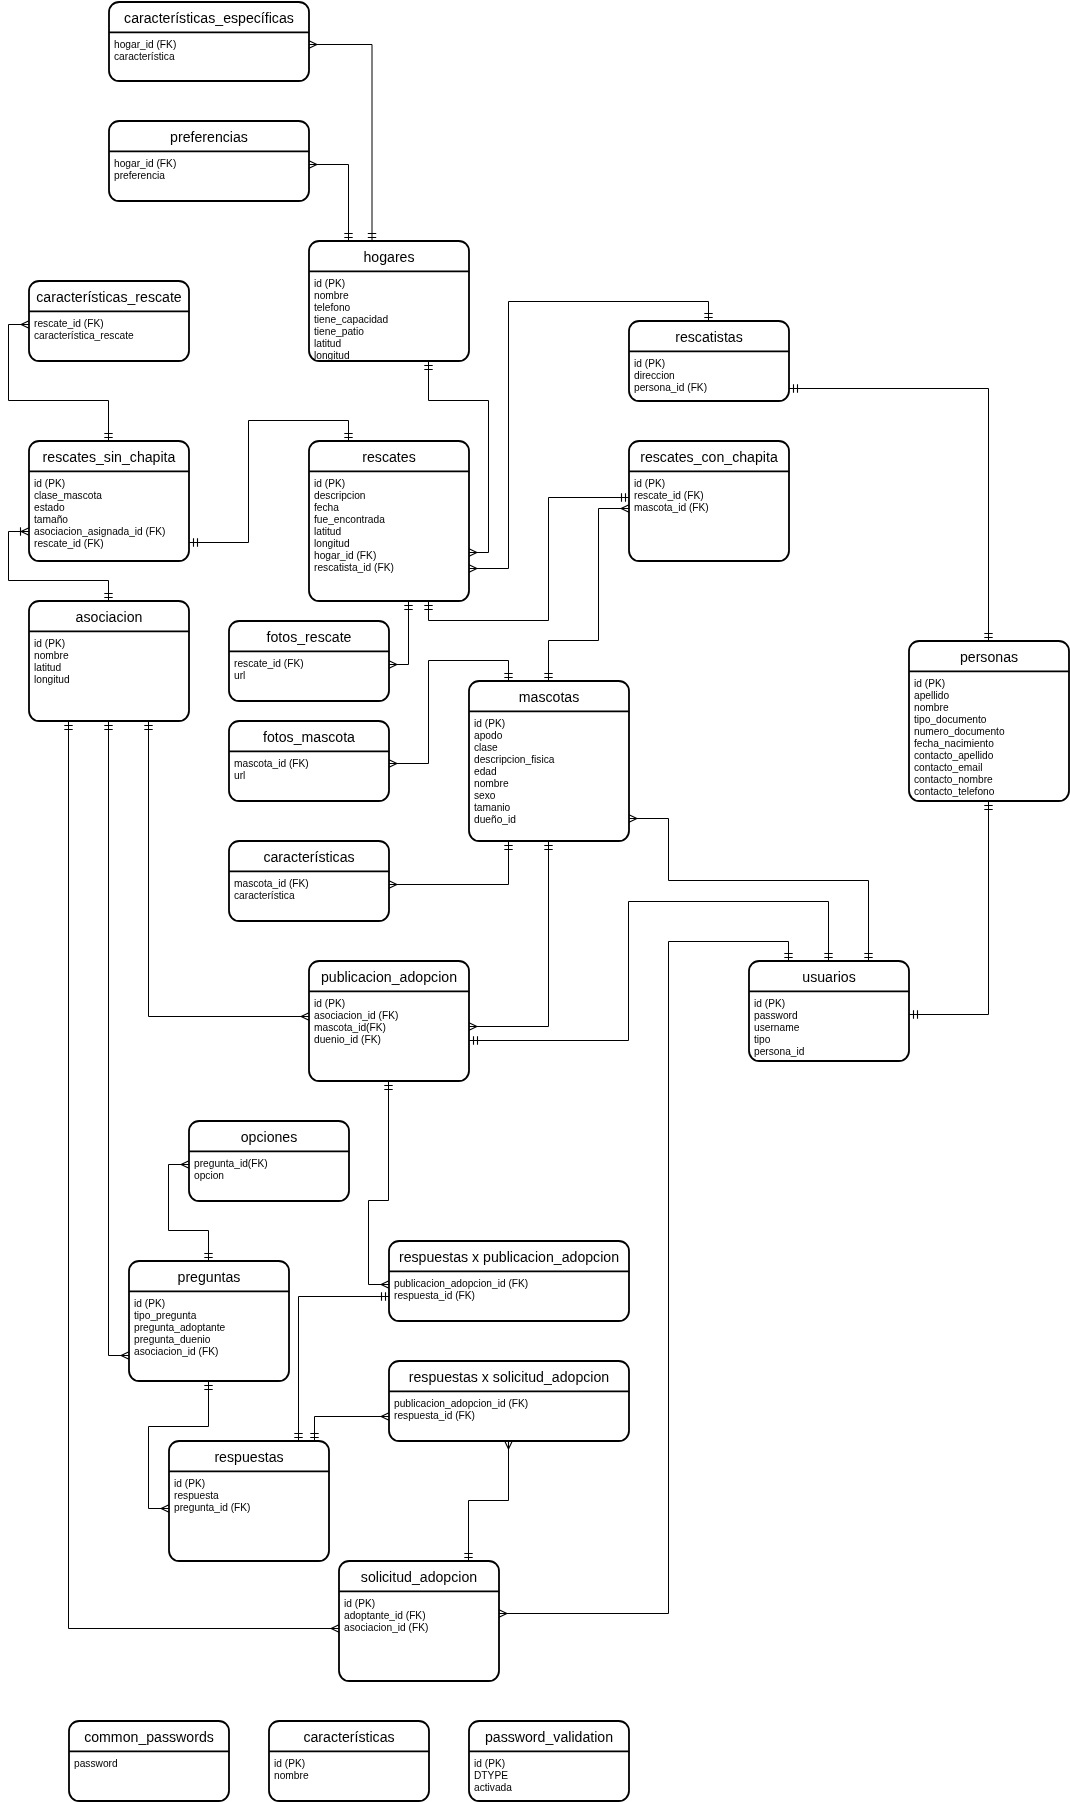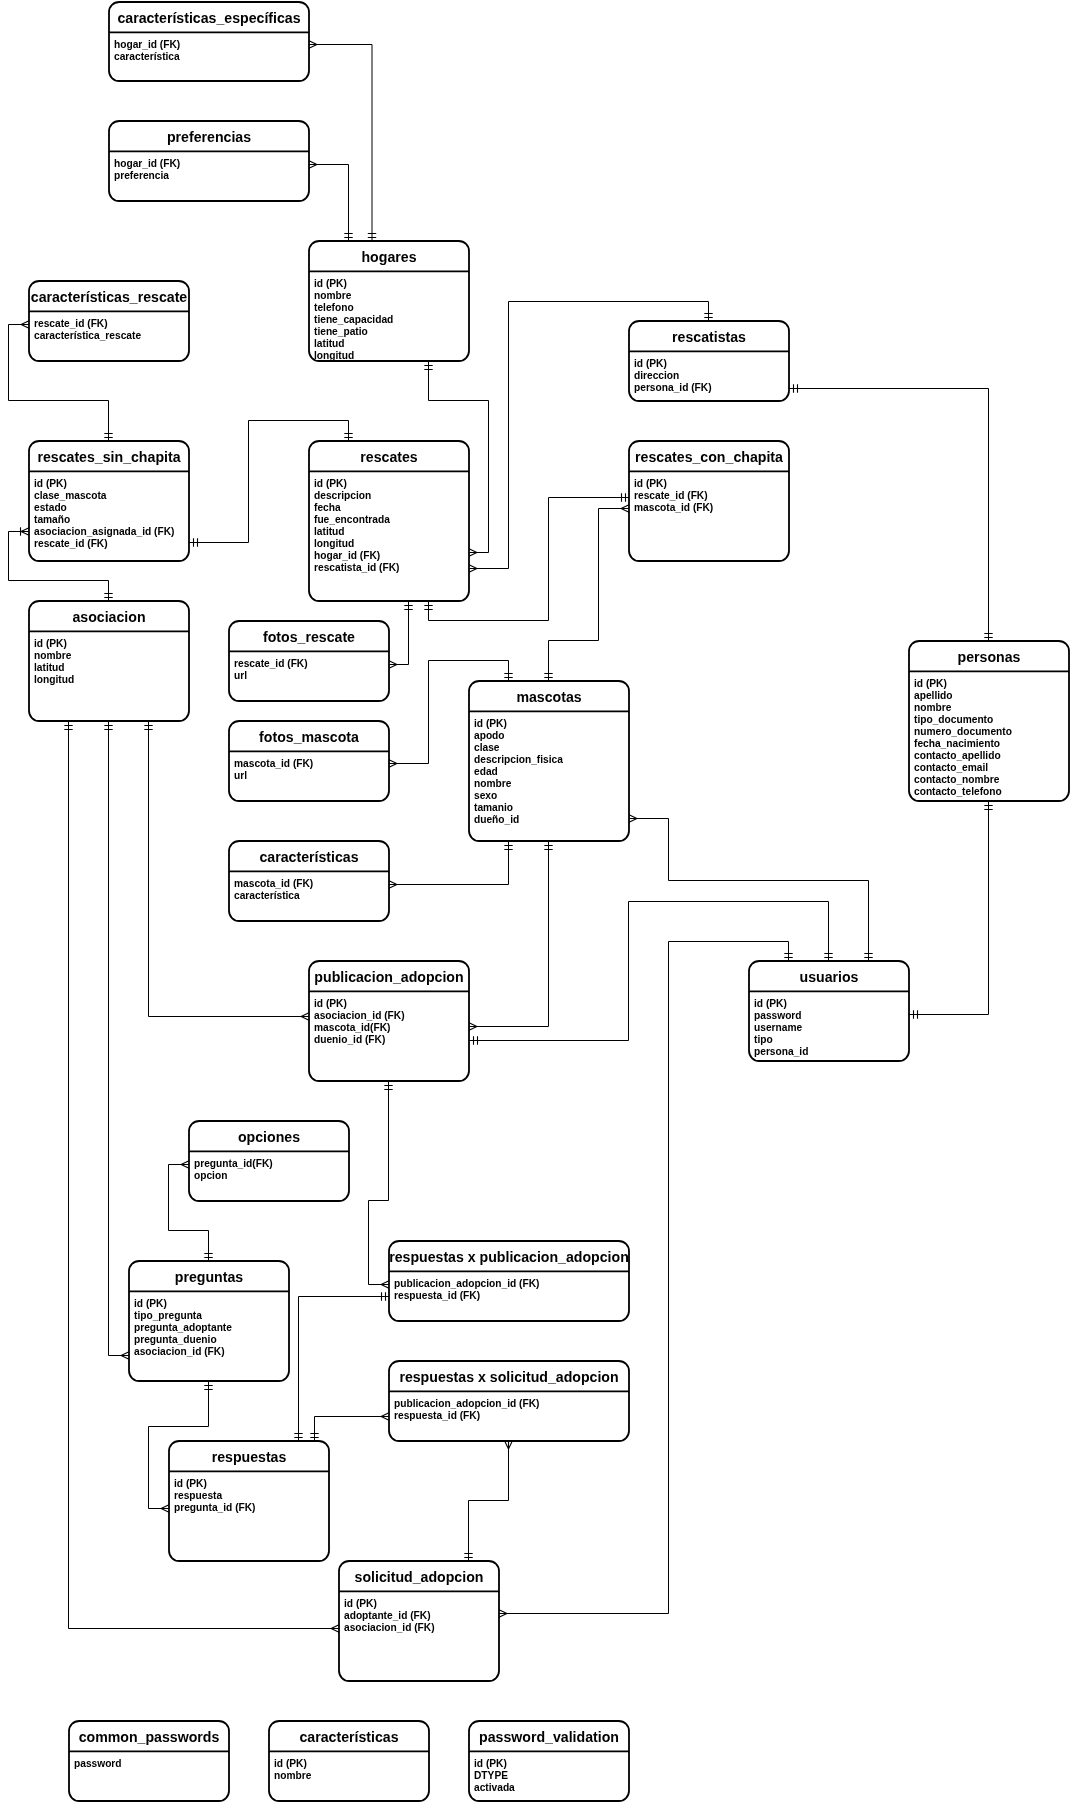--- a/index.html
+++ b/index.html
@@ -1,20 +1,20 @@
 <!DOCTYPE html>
 <html><head>
 <meta charset="utf-8">
 <title>ER diagram</title>
 <style>
   html,body{margin:0;padding:0;background:#ffffff;}
   body{width:1070px;height:1802px;overflow:hidden;
        font-family:"Liberation Sans",sans-serif;
        -webkit-font-smoothing:antialiased;}
-  #canvas{position:relative;width:1070px;height:1802px;font-weight:bold;}
+  #canvas{position:relative;width:1070px;height:1802px;}
   svg#er{position:absolute;left:0;top:0;width:1070px;height:1802px;
          shape-rendering:geometricPrecision;
          -webkit-font-smoothing:antialiased;}
   .ent-box{fill:#ffffff;stroke:#000000;stroke-width:1.8;}
   .ent-div{stroke:#000000;stroke-width:1.9;}
   .ent-title{font-family:"Liberation Sans",sans-serif;font-size:14.15px;fill:#000000;
              text-anchor:middle;-webkit-font-smoothing:antialiased;}
   .ent-attr{font-family:"Liberation Sans",sans-serif;font-size:10.2px;fill:#000000;-webkit-font-smoothing:antialiased;}
   .conn{fill:none;stroke:#000000;stroke-width:1;}
   .marker{fill:none;stroke:#000000;stroke-width:1.1;}

